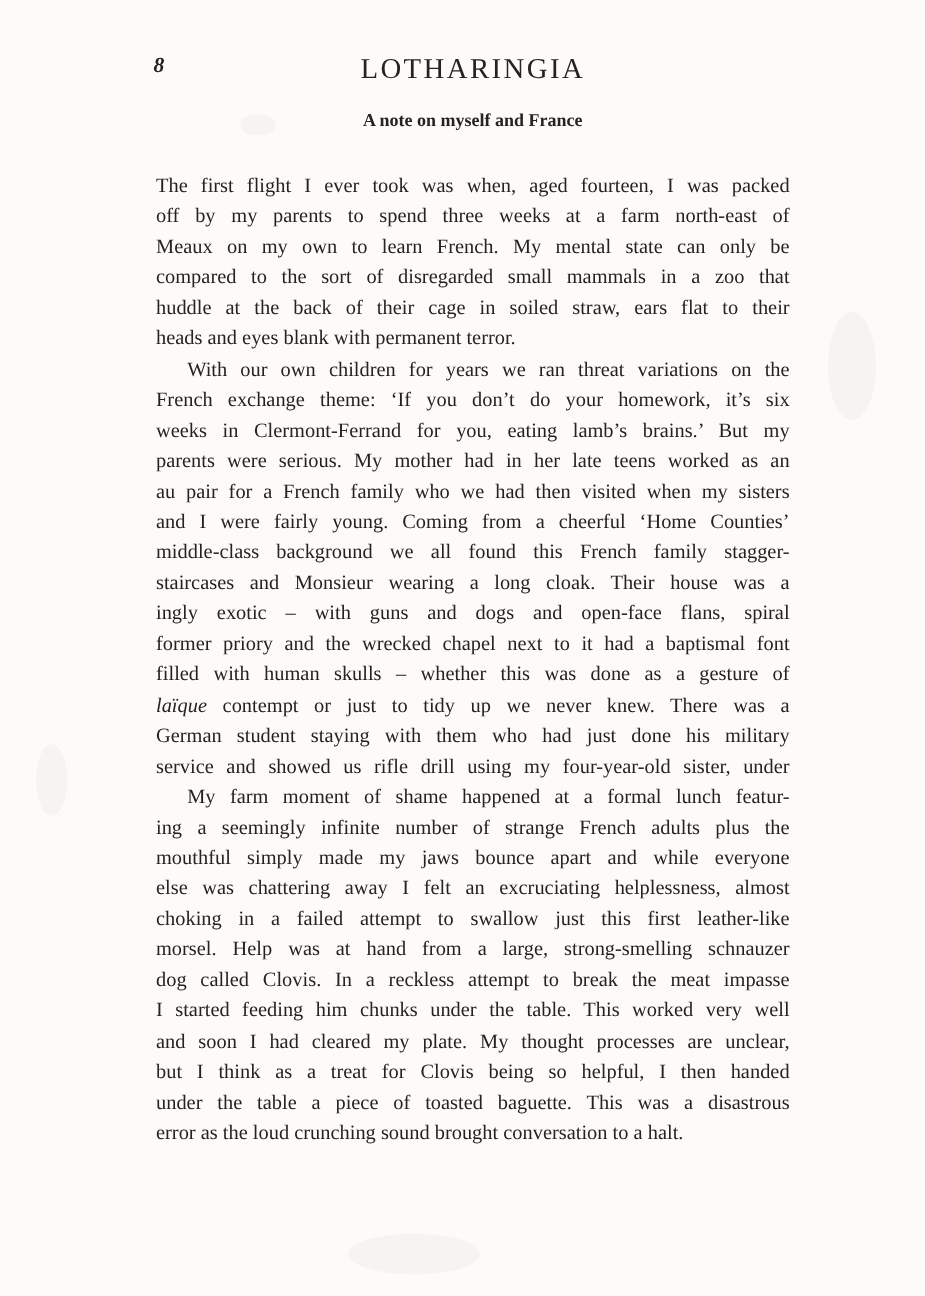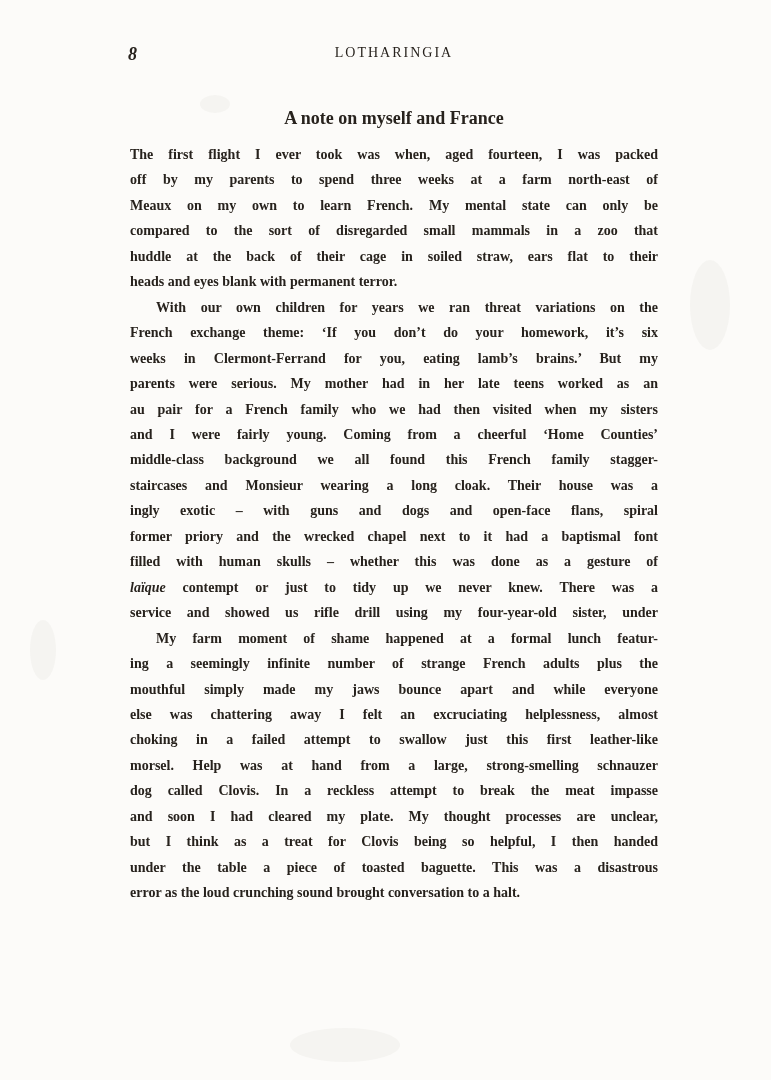--- a/index.html
+++ b/index.html
@@ -19,38 +19,37 @@
     position: absolute;
     left: 128px; top: 44px;
     font-size: 18px;
     font-style: italic;
     font-weight: 600;
   }
   .running-head {
     position: absolute;
     left: 130px; top: 45px; width: 528px;
     text-align: center;
-    font-size: 14px;
+    font-size: 24px;
     letter-spacing: 2px;
   }
   .section-heading {
     position: absolute;
-    left: 130px; top: 108px; width: 528px;
+    left: 130px; top: 93px; width: 528px;
     margin: 0;
     text-align: center;
-    font-size: 18px;
+    font-size: 15px;
     font-weight: 700;
   }
   .body-text {
     position: absolute;
     left: 130px; top: 142px; width: 528px;
-    font-size: 14px;
+    font-size: 17px;
     line-height: 25.45px;
     text-align: justify;
-    font-weight: bold;
   }
   .paragraph { margin: 0; }
   .line { white-space: normal; }
   .line.j { text-align: justify; text-align-last: justify; }
   .line.indent { text-indent: 26px; }
   .line i { font-style: italic; }
   .smudge {
     position: absolute;
     background: rgba(120, 112, 100, 0.05);
     border-radius: 50%;
@@ -83,30 +82,32 @@
         <div class="line j">weeks in Clermont-Ferrand for you, eating lamb’s brains.’ But my</div>
         <div class="line j">parents were serious. My mother had in her late teens worked as an</div>
         <div class="line j">au pair for a French family who we had then visited when my sisters</div>
         <div class="line j">and I were fairly young. Coming from a cheerful ‘Home Counties’</div>
         <div class="line j">middle-class background we all found this French family stagger-</div>
         <div class="line j">staircases and Monsieur wearing a long cloak. Their house was a</div>
         <div class="line j">ingly exotic – with guns and dogs and open-face flans, spiral</div>
         <div class="line j">former priory and the wrecked chapel next to it had a baptismal font</div>
         <div class="line j">filled with human skulls – whether this was done as a gesture of</div>
         <div class="line j"><i>laïque</i> contempt or just to tidy up we never knew. There was a</div>
+        <div class="line j">German student staying with them who had just done his military</div>
         <div class="line j">service and showed us rifle drill using my four-year-old sister, under</div>
       </div>
       <div class="paragraph">
         <div class="line j indent">My farm moment of shame happened at a formal lunch featur-</div>
         <div class="line j">ing a seemingly infinite number of strange French adults plus the</div>
         <div class="line j">mouthful simply made my jaws bounce apart and while everyone</div>
         <div class="line j">else was chattering away I felt an excruciating helplessness, almost</div>
         <div class="line j">choking in a failed attempt to swallow just this first leather-like</div>
         <div class="line j">morsel. Help was at hand from a large, strong-smelling schnauzer</div>
         <div class="line j">dog called Clovis. In a reckless attempt to break the meat impasse</div>
+        <div class="line j">I started feeding him chunks under the table. This worked very well</div>
         <div class="line j">and soon I had cleared my plate. My thought processes are unclear,</div>
         <div class="line j">but I think as a treat for Clovis being so helpful, I then handed</div>
         <div class="line j">under the table a piece of toasted baguette. This was a disastrous</div>
         <div class="line">error as the loud crunching sound brought conversation to a halt.</div>
       </div>
     </div>
   <div class="smudge s1"></div>
   <div class="smudge s2"></div>
   <div class="smudge s3"></div>
   <div class="smudge s4"></div>

